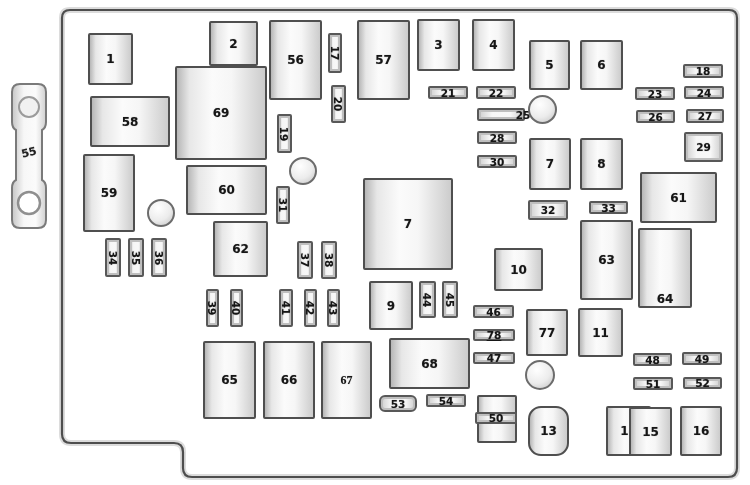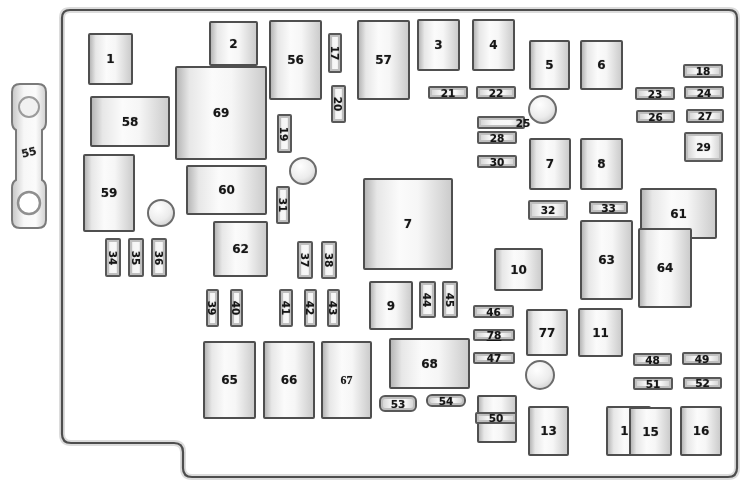--- a/index.html
+++ b/index.html
@@ -96,30 +96,30 @@
       </div>
       <div class="item box" style="left: 186px; top: 165px; width: 81px; height: 50px;">
         <span>60</span>
       </div>
       <div class="item box" style="left: 529px; top: 138px; width: 42px; height: 52px;">
         <span>7</span>
       </div>
       <div class="item box" style="left: 580px; top: 138px; width: 43px; height: 52px;">
         <span>8</span>
       </div>
-      <div class="item box" style="left: 640px; top: 172px; width: 77px; height: 51px; margin-top: 16px;">
+      <div class="item box" style="left: 640px; top: 172px; width: 77px; height: 51px;">
         <span>61</span>
       </div>
       <div class="item box" style="left: 213px; top: 221px; width: 55px; height: 56px;">
         <span>62</span>
       </div>
       <div class="item box" style="left: 580px; top: 220px; width: 53px; height: 80px;">
         <span>63</span>
       </div>
-      <div class="item box" style="left: 638px; top: 228px; width: 54px; height: 80px;">
+      <div class="item box" style="left: 638px; top: 228px; width: 54px; height: 80px; align-items: flex-end;">
         <span>64</span>
       </div>
       <div class="item box" style="left: 363px; top: 178px; width: 90px; height: 92px;">
         <span>7</span>
       </div>
       <div class="item box" style="left: 468px; top: 248px; width: 49px; height: 43px; margin-left: 26px;">
         <span>10</span>
       </div>
       <div class="item box" style="left: 369px; top: 281px; width: 44px; height: 49px;">
         <span>9</span>
@@ -138,39 +138,39 @@
       </div>
       <div class="item box" style="left: 321px; top: 341px; width: 51px; height: 78px; font-family: Liberation Serif, serif;">
         <span>67</span>
       </div>
       <div class="item box" style="left: 389px; top: 338px; width: 81px; height: 51px;">
         <span>68</span>
       </div>
       <div class="item box" style="left: 477px; top: 395px; width: 40px; height: 48px;">
         <span>12</span>
       </div>
-      <div class="item box" style="left: 528px; top: 406px; width: 41px; height: 50px;">
+      <div class="item box" style="left: 528px; top: 406px; width: 41px; height: 50px; border-radius: 13px;">
         <span>13</span>
       </div>
       <div class="item box" style="left: 578px; top: 406px; width: 45px; height: 50px; margin-left: 28px;">
         <span>14</span>
       </div>
       <div class="item box" style="left: 629px; top: 407px; width: 43px; height: 49px;">
         <span>15</span>
       </div>
       <div class="item box" style="left: 680px; top: 406px; width: 42px; height: 50px;">
         <span>16</span>
       </div>
       <div class="item fuse h" style="left: 428px; top: 86px; width: 40px; height: 13px; text-align: right;">
         <span>21</span>
       </div>
       <div class="item fuse h" style="left: 476px; top: 86px; width: 40px; height: 13px;">
         <span>22</span>
       </div>
-      <div class="item fuse h" style="left: 477px; top: 116px; width: 40px; height: 13px; padding-left: 44px;">
+      <div class="item fuse h" style="left: 477px; top: 108px; width: 40px; height: 13px; padding-left: 44px;">
         <span>25</span>
       </div>
       <div class="item fuse h" style="left: 477px; top: 131px; width: 40px; height: 13px;">
         <span>28</span>
       </div>
       <div class="item fuse h" style="left: 477px; top: 155px; width: 40px; height: 13px;">
         <span>30</span>
       </div>
       <div class="item fuse h" style="left: 683px; top: 64px; width: 40px; height: 14px;">
         <span>18</span>
@@ -216,21 +216,21 @@
       </div>
       <div class="item fuse h" style="left: 633px; top: 377px; width: 40px; height: 13px;">
         <span>51</span>
       </div>
       <div class="item fuse h" style="left: 683px; top: 377px; width: 39px; height: 12px;">
         <span>52</span>
       </div>
       <div class="item fuse h" style="left: 379px; top: 395px; width: 38px; height: 17px; border-radius: 6px;">
         <span>53</span>
       </div>
-      <div class="item fuse h" style="left: 426px; top: 394px; width: 40px; height: 13px; border-radius: 6px;">
+      <div class="item fuse h" style="left: 426px; top: 394px; width: 40px; height: 13px;">
         <span>54</span>
       </div>
       <div class="item fuse v" style="left: 328px; top: 33px; width: 14px; height: 40px;">
         <span>17</span>
       </div>
       <div class="item fuse v" style="left: 331px; top: 85px; width: 15px; height: 38px;">
         <span>20</span>
       </div>
       <div class="item fuse v" style="left: 277px; top: 114px; width: 15px; height: 39px;">
         <span>19</span>

